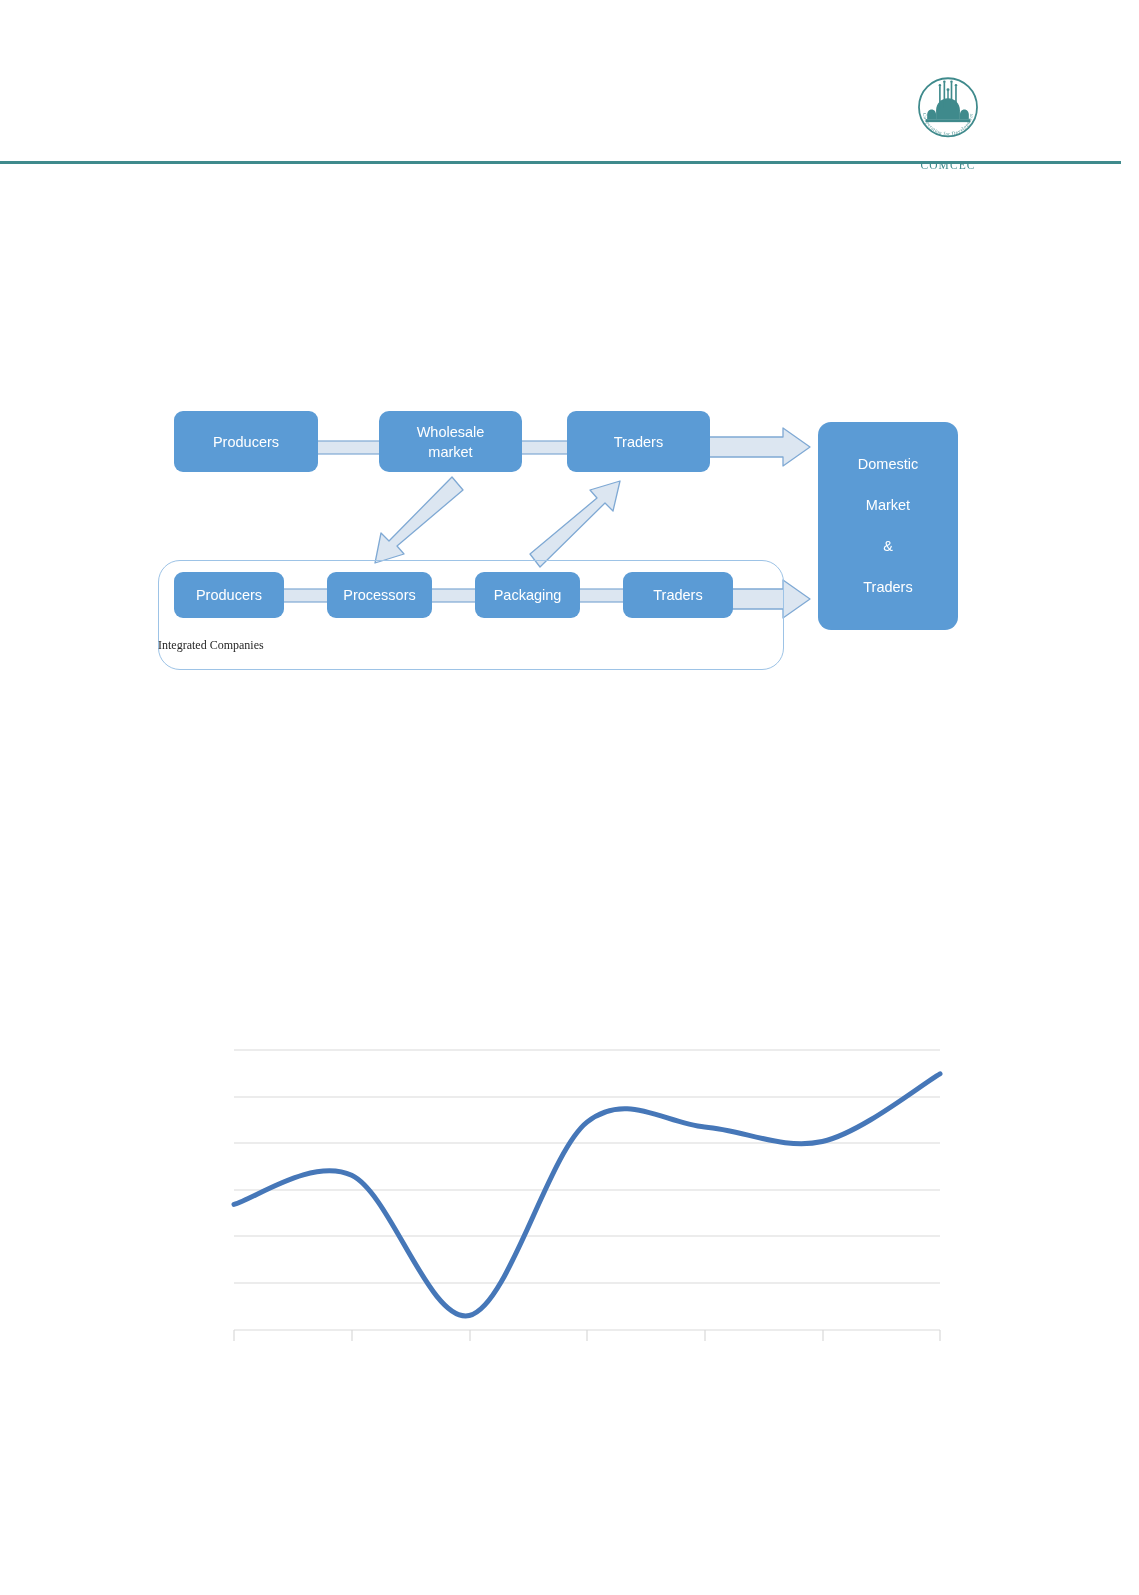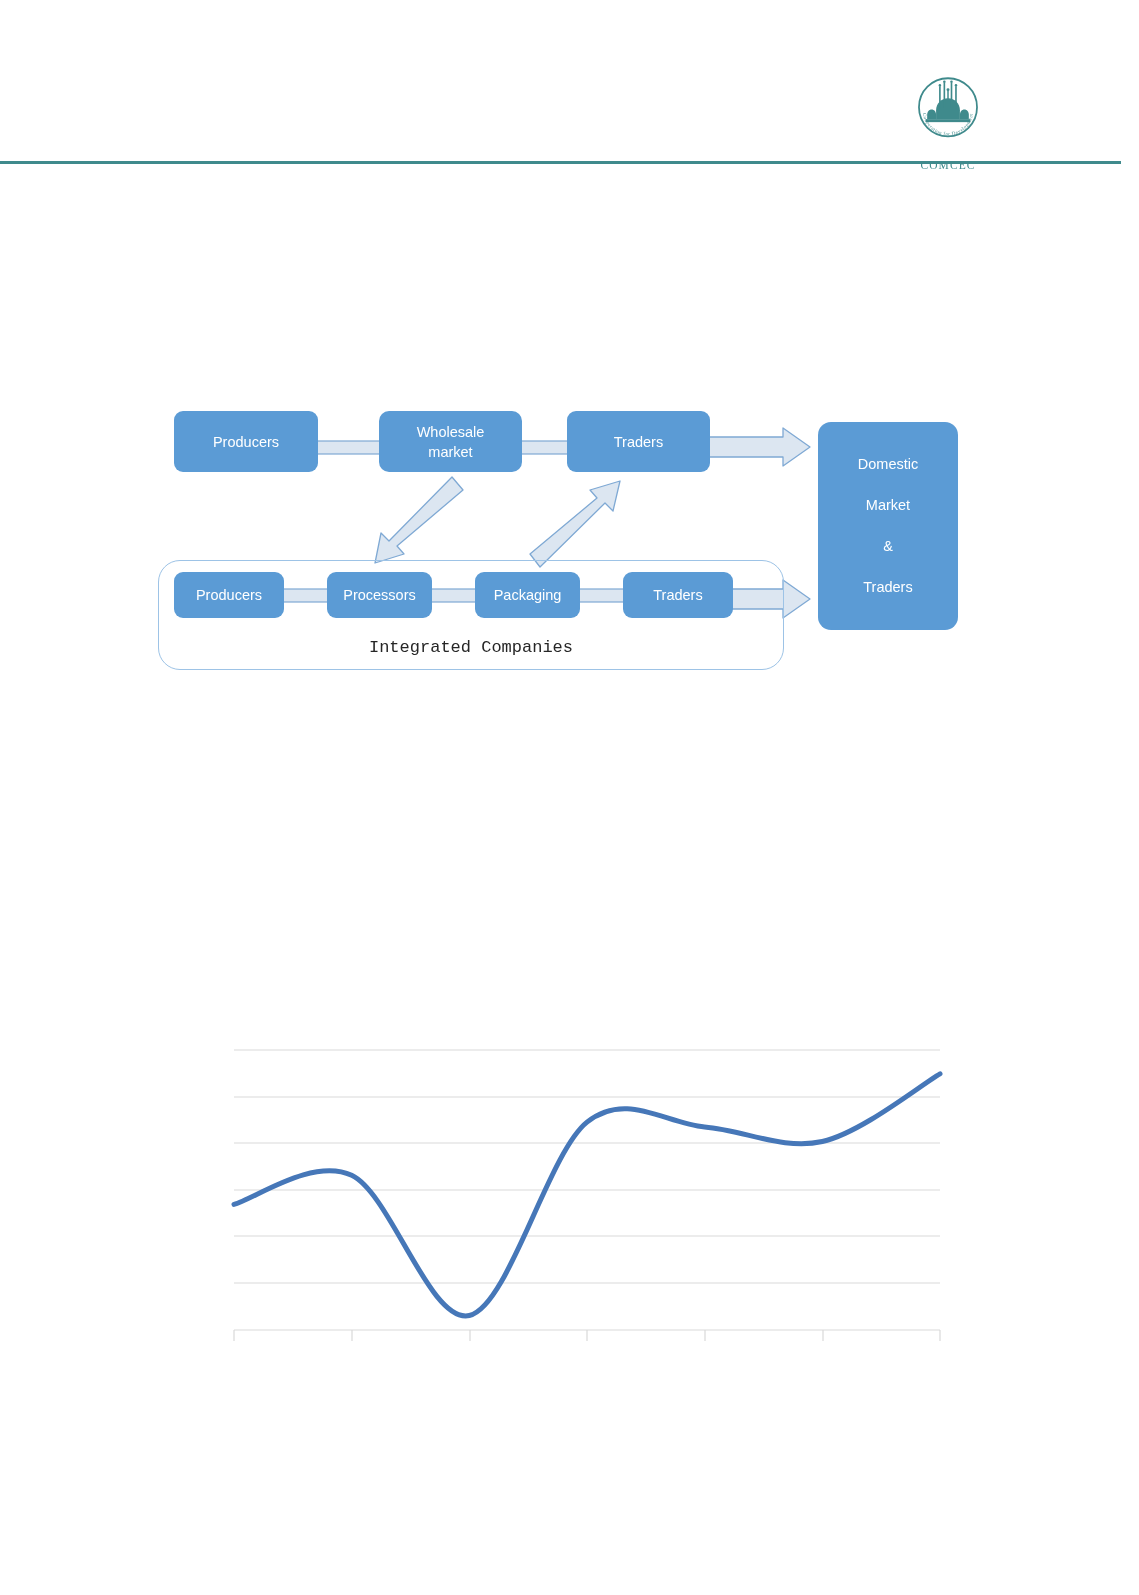--- a/index.html
+++ b/index.html
@@ -87,24 +87,23 @@
   }
   .group-box {
     position: absolute;
     border: 1.3px solid #9dc3e6;
     border-radius: 22px;
     background: transparent;
     box-sizing: border-box;
   }
   .group-label {
     position: absolute;
-    text-align: center;
     color: #262626;
-    font-size: 17px;
-    font-family: Liberation Mono, monospace;
+    font-size: 12px;
+    font-family: Liberation Serif, serif;
   }
 
   
   .chart-block {
     position: absolute;
     left: 0;
     top: 0;
     width: 1139px;
     height: 1595px;
     pointer-events: none;

